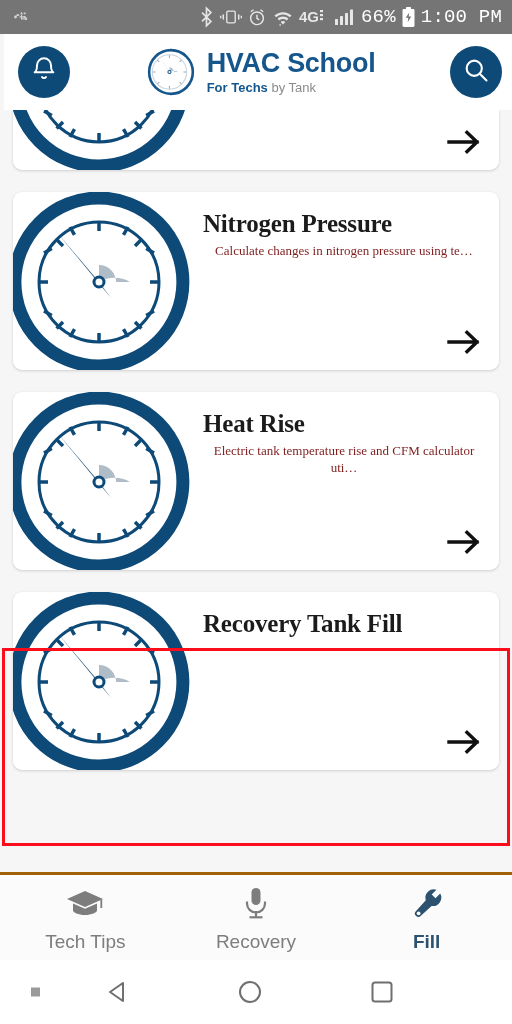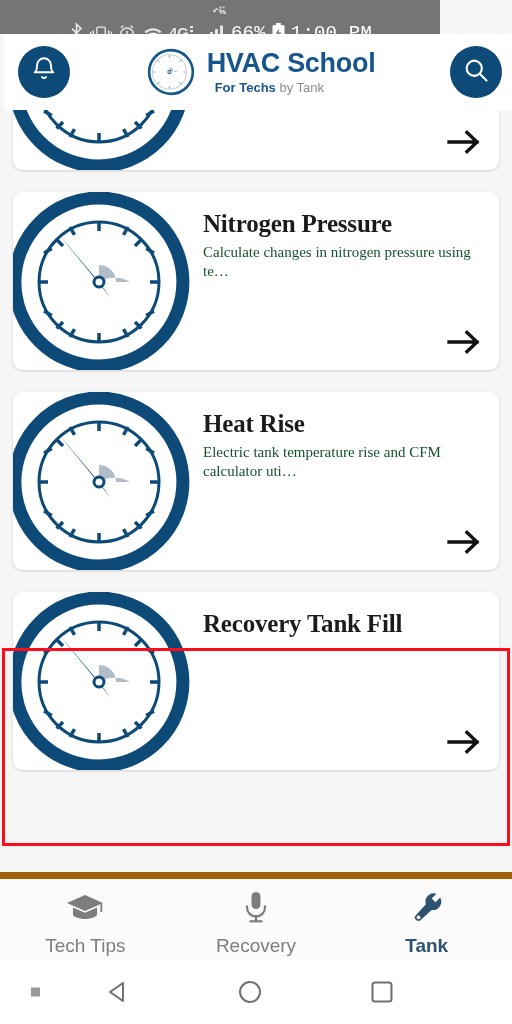--- a/index.html
+++ b/index.html
@@ -6,25 +6,24 @@
   html, body {
     width:512px; height:1024px;
     font-family:"Liberation Sans", sans-serif;
     background:#f7f7f7;
     overflow:hidden;
   }
   .phone { position:relative; width:512px; height:1024px; background:#f6f6f6; }
 
   
   .status-bar {
-    position:absolute; top:0; left:0; width:440px; height:34px;
+    position:absolute; top:0; left:0; width:512px; height:34px;
     background:#757575; color:#fff;
     display:flex; align-items:center; justify-content:space-between;
     padding:0 10px;
-    flex-direction:column;
   }
   .sb-left { display:flex; align-items:center; gap:6px; }
   .sb-right { display:flex; align-items:center; gap:5px; }
   .sb-text { font-size:19px; color:#fff; letter-spacing:0.2px;font-family:Liberation Mono, monospace; }
   .sb-ico { display:inline-flex; align-items:center; }
 
   
   .app-header {
     position:absolute; top:34px; left:4px; width:512px; height:76px;
     background:#ffffff;
@@ -37,21 +36,21 @@
     display:flex; align-items:center; justify-content:center;
     flex:0 0 auto;
   }
   .brand { display:flex; align-items:center; gap:10px; }
   .brand-logo { width:52px; height:52px; flex:0 0 auto; }
   .brand-text { display:flex; flex-direction:column; line-height:1; }
   .brand-title {
     font-size:27px; font-weight:bold; color:#15568c; letter-spacing:-0.3px;
   }
   .brand-sub { font-size:13px; margin-top:4px; color:#8b8b8b; }
-  .brand-sub b { color:#15568c; font-weight:bold;margin-left:8px; }
+  .brand-sub b { color:#15568c; font-weight:bold; }
 
   
   .list {
     position:absolute; top:110px; left:0; width:512px; height:762px;
     background:#f6f6f6; overflow:hidden;
   }
   .card {
     position:relative;
     margin:0 13px 22px 13px;
     background:#ffffff;
@@ -69,38 +68,39 @@
   }
   .card-icon svg { position:absolute; left:0; top:0; }
   .card-body {
     flex:1 1 auto; position:relative; padding:18px 14px 0 10px;font-family:Liberation Serif, serif;
   }
   .card-title {
     font-size:25px; font-weight:bold; color:#1b1b1b;
     letter-spacing:-0.2px; line-height:1.12;
   }
   .card-desc {
-    font-size:15px; color:#14532d; line-height:1.28; margin-top:5px;
+    font-size:13px; color:#7f1d1d; line-height:1.28; margin-top:5px;
     overflow:hidden;
+    text-align:center;
   }
   .card-arrow {
     position:absolute; right:18px; bottom:14px;
     width:34px; height:28px;
   }
   .card.partial .card-arrow { bottom:14px; }
 
   .highlight-box {
     position:absolute; left:2px; top:648px; width:508px; height:198px;
     border:3px solid #fc0d1b; pointer-events:none; z-index:5;
   }
 
   
   .tabbar {
     position:absolute; left:0; top:872px; width:512px; height:88px;
-    background:#fbfbfb; border-top:7px solid #a16207;
+    background:#fbfbfb; border-top:3px solid #a16207;
     display:flex; align-items:flex-start;
   }
   .tab {
     flex:1 1 0; display:flex; flex-direction:column;
     align-items:center; justify-content:flex-start;
     padding-top:12px; gap:8px;
   }
   .tab-label { font-size:19px; color:#7d7d7d; }
   .tab.active .tab-label { color:#2d5270; font-weight:bold; }
 
@@ -374,21 +374,21 @@
       <span class="tab-label">Recovery</span>
     </div>
 
     <div class="tab active">
       <span>
         <svg width="32" height="32" viewBox="0 0 32 32" fill="#2d5270">
           <path d="M29.2 6.6l-4.7 4.7-3.8-3.8 4.7-4.7a8.4 8.4 0 0 0-10.6 10.4L5.1 23.9a3.4 3.4 0 1 0 4.8 4.8l10.7-9.7A8.4 8.4 0 0 0 29.2 6.6z"></path>
           <circle cx="7.6" cy="26.3" r="1.9" fill="#ffffff"></circle>
         </svg>
       </span>
-      <span class="tab-label">Tank</span>
+      <span class="tab-label">Fill</span>
     </div>
   </div>
 
   <div class="navbar">
     <span class="nav-dot"></span>
     <span class="nav-btn nav-back">
       <svg width="30" height="30" viewBox="0 0 30 30" fill="none" stroke="#6f6f6f" stroke-width="2" stroke-linejoin="round">
         <path d="M20 6L7 15l13 9z"></path>
       </svg>
     </span>

